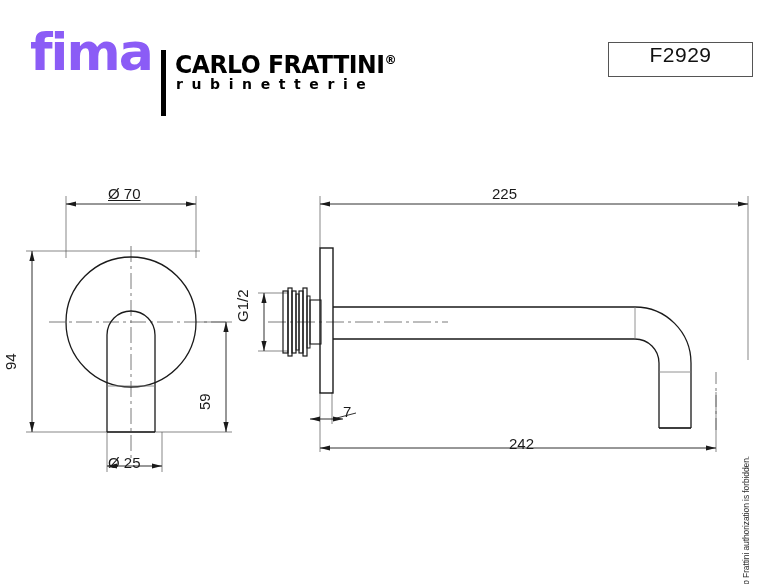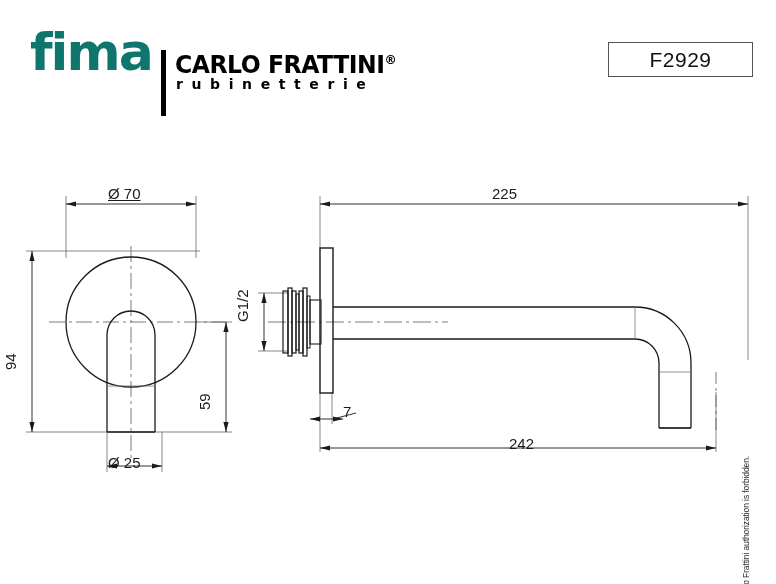--- a/index.html
+++ b/index.html
@@ -33,21 +33,21 @@
   }
   .logo-fima {
     position: absolute;
     left: 0;
     top: -4px;
     font-family: "DejaVu Sans", sans-serif;
     font-size: 52px;
     font-weight: 700;
     letter-spacing: -2px;
     line-height: 1;
-    color: #0f766e;
+    color: #8b5cf6;
   }
   .logo-divider {
     position: absolute;
     left: 131px;
     top: 20px;
     width: 5px;
     height: 66px;
     background: #000;
   }
   .logo-carlo {
@@ -84,21 +84,20 @@
   
   .code-box {
     position: absolute;
     left: 608px;
     top: 42px;
     width: 143px;
     height: 33px;
     border: 1px solid #555;
     background: #fff;
     display: flex;
-    align-items: center;
     justify-content: center;
   }
   .code-text {
     font-family: "Liberation Sans", sans-serif;
     font-size: 21px;
     font-weight: 400;
     color: #111;
     letter-spacing: 0.5px;
   }
 

